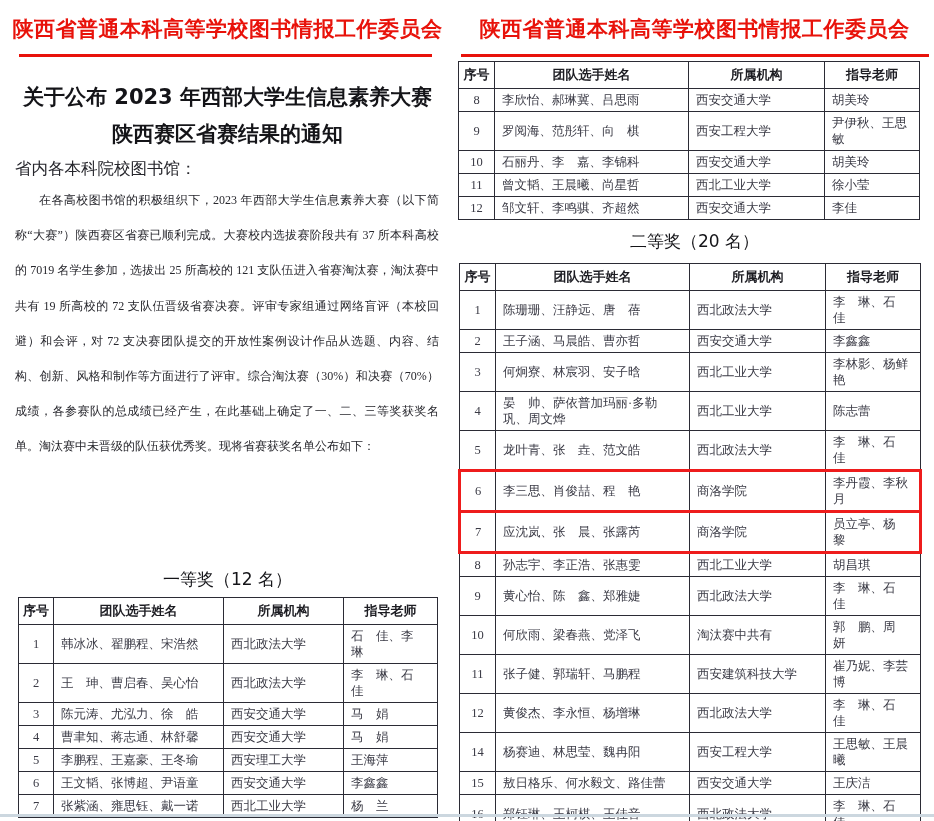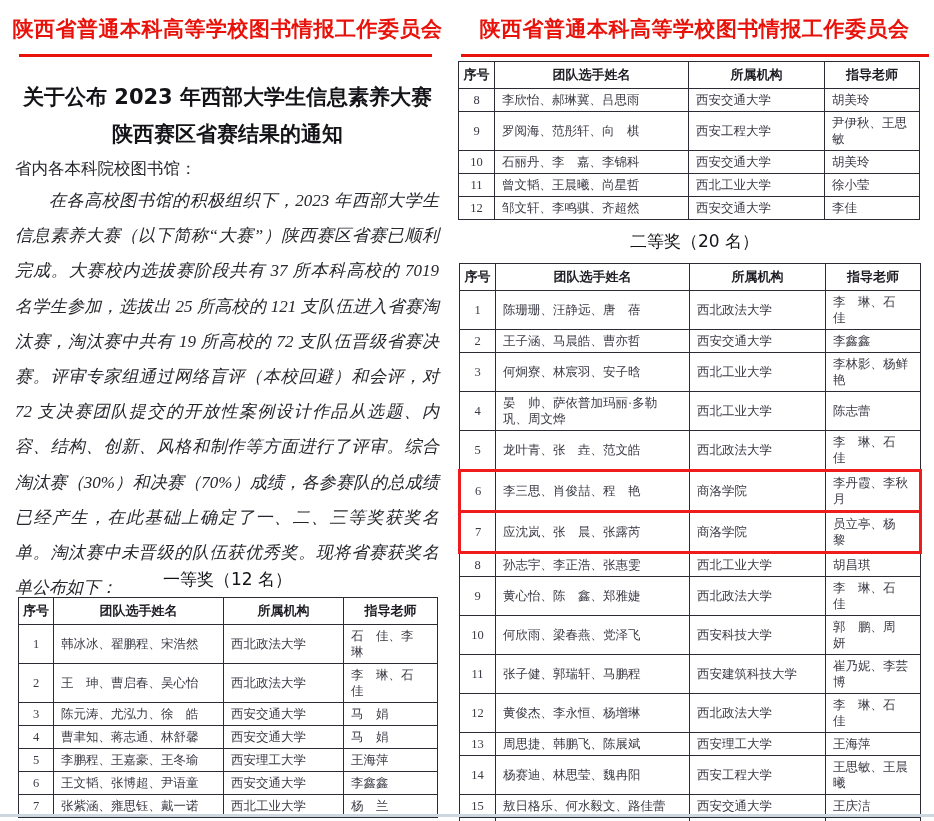--- a/index.html
+++ b/index.html
@@ -22,21 +22,21 @@
   .rule { height:3px; background:var(--red); }
 
   .doc-title {
     left:0; right:0; top:79px; text-align:center;
     font-family:"DejaVu Sans","Liberation Sans",sans-serif;
     font-weight:bold; font-size:21px; line-height:37px; color:#141418;
   }
   .salutation { left:15px; top:158px; font-size:16.5px; }
   .body-par {
     left:15px; top:183px; width:424px;
-    font-size:17px; line-height:35.2px; text-align:justify; text-indent:2em;font-style:italic;
+    font-size:12px; line-height:35.2px; text-align:justify; text-indent:2em;
   }
   .award-heading {
     left:0; right:0; text-align:center;
     font-family:"DejaVu Sans","Liberation Sans",sans-serif;
     font-weight:normal; font-size:17px; color:#141418;
   }
 
   .data-tbl table { border-collapse:collapse; table-layout:fixed; width:100%;padding-left:40px; }
   .data-tbl th, .data-tbl td { border:1.4px solid var(--bd); overflow:hidden; }
   .data-tbl th {
@@ -253,42 +253,36 @@
           </tr>
           <tr>
             <td>9</td>
             <td>黄心怡、陈　鑫、郑雅婕</td>
             <td>西北政法大学</td>
             <td>李　琳、石　佳</td>
           </tr>
           <tr>
             <td>10</td>
             <td>何欣雨、梁春燕、党泽飞</td>
-            <td>西安科技大学</td>
+            <td>淘汰赛中共有</td>
             <td>郭　鹏、周　妍</td>
           </tr>
           <tr>
             <td>11</td>
             <td>张子健、郭瑞轩、马鹏程</td>
             <td>西安建筑科技大学</td>
             <td>崔乃妮、李芸博</td>
           </tr>
           <tr>
             <td>12</td>
             <td>黄俊杰、李永恒、杨增琳</td>
             <td>西北政法大学</td>
             <td>李　琳、石　佳</td>
           </tr>
           <tr>
-            <td>13</td>
-            <td>周思捷、韩鹏飞、陈展斌</td>
-            <td>西安理工大学</td>
-            <td>王海萍</td>
-          </tr>
-          <tr>
             <td>14</td>
             <td>杨赛迪、林思莹、魏冉阳</td>
             <td>西安工程大学</td>
             <td>王思敏、王晨曦</td>
           </tr>
           <tr>
             <td>15</td>
             <td>敖日格乐、何水毅文、路佳蕾</td>
             <td>西安交通大学</td>
             <td>王庆洁</td>

